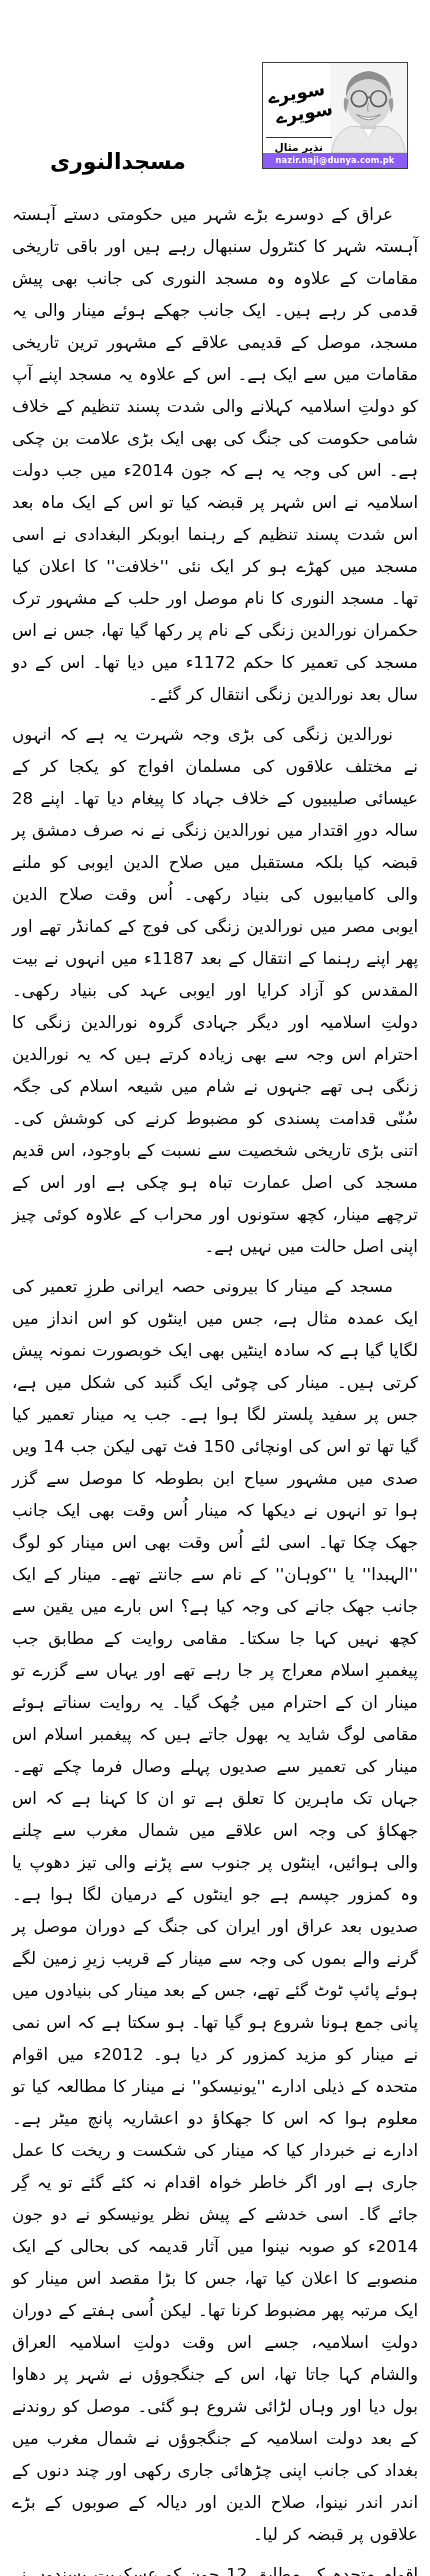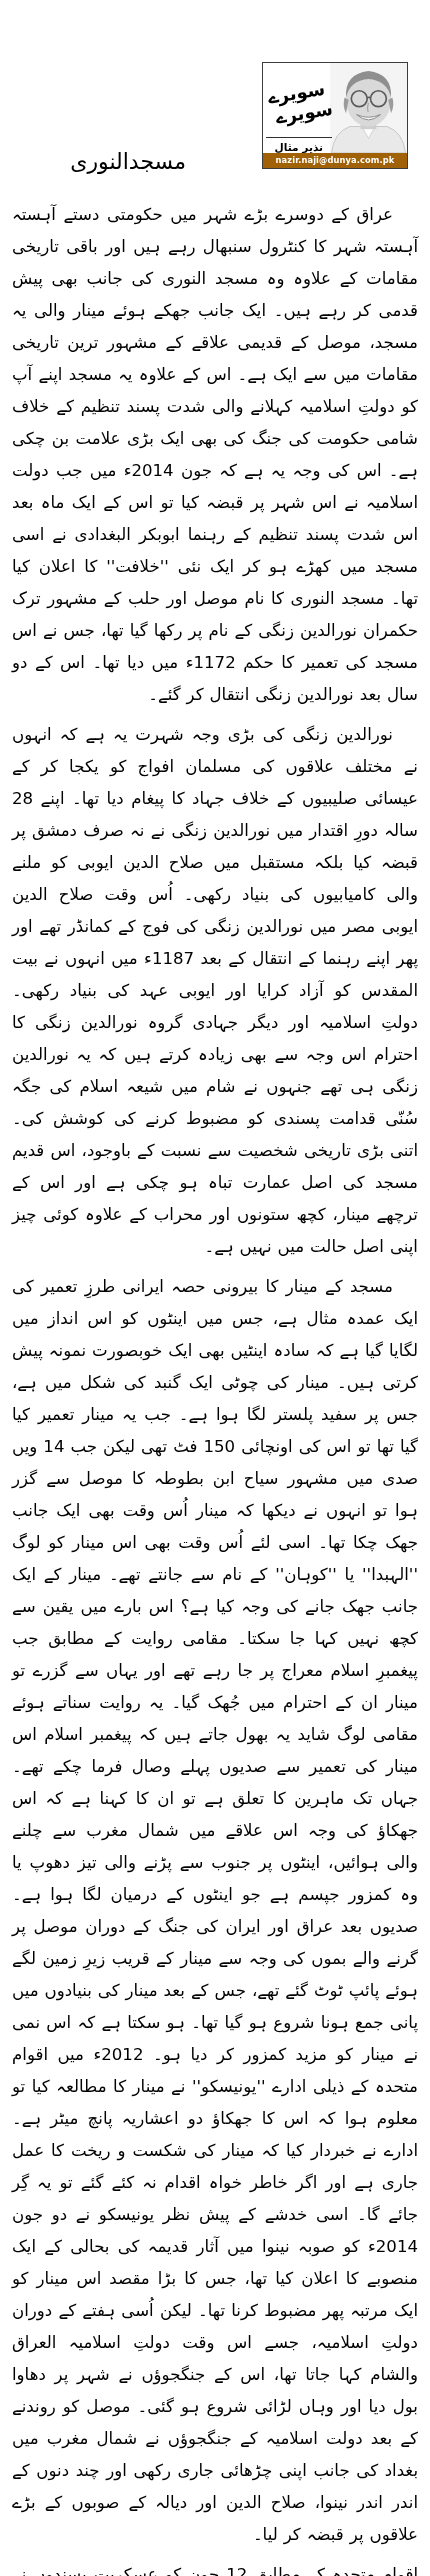--- a/index.html
+++ b/index.html
@@ -45,37 +45,37 @@
   .author-name{
     position:absolute;top:78px;left:1.3px;
     width:69px;
     text-align:center;
     font-size:10.6px;font-weight:bold;
     direction:rtl;
   }
   .email-bar{
     position:absolute;bottom:0;left:0;
     width:100%;height:15px;
-    background:#a16207;color:#ffffff;
+    background:#8b5cf6;color:#ffffff;
     font-family:"DejaVu Sans", sans-serif;
     font-weight:bold;font-size:8.3px;
     line-height:15px;
     text-align:center;
     direction:ltr;
     letter-spacing:0.1px;
   }
 
   
   .article-title{
     position:absolute;
     top:149px;left:73px;
     width:113px;
     text-align:center;
     font-size:22px;
-    font-weight:normal;
+    font-weight:bold;
     direction:rtl;
     white-space:nowrap;
   }
 
   
   .article-body{
     position:absolute;
     top:191px;right:4px;left:4px;
     direction:rtl;
     text-align:justify;

